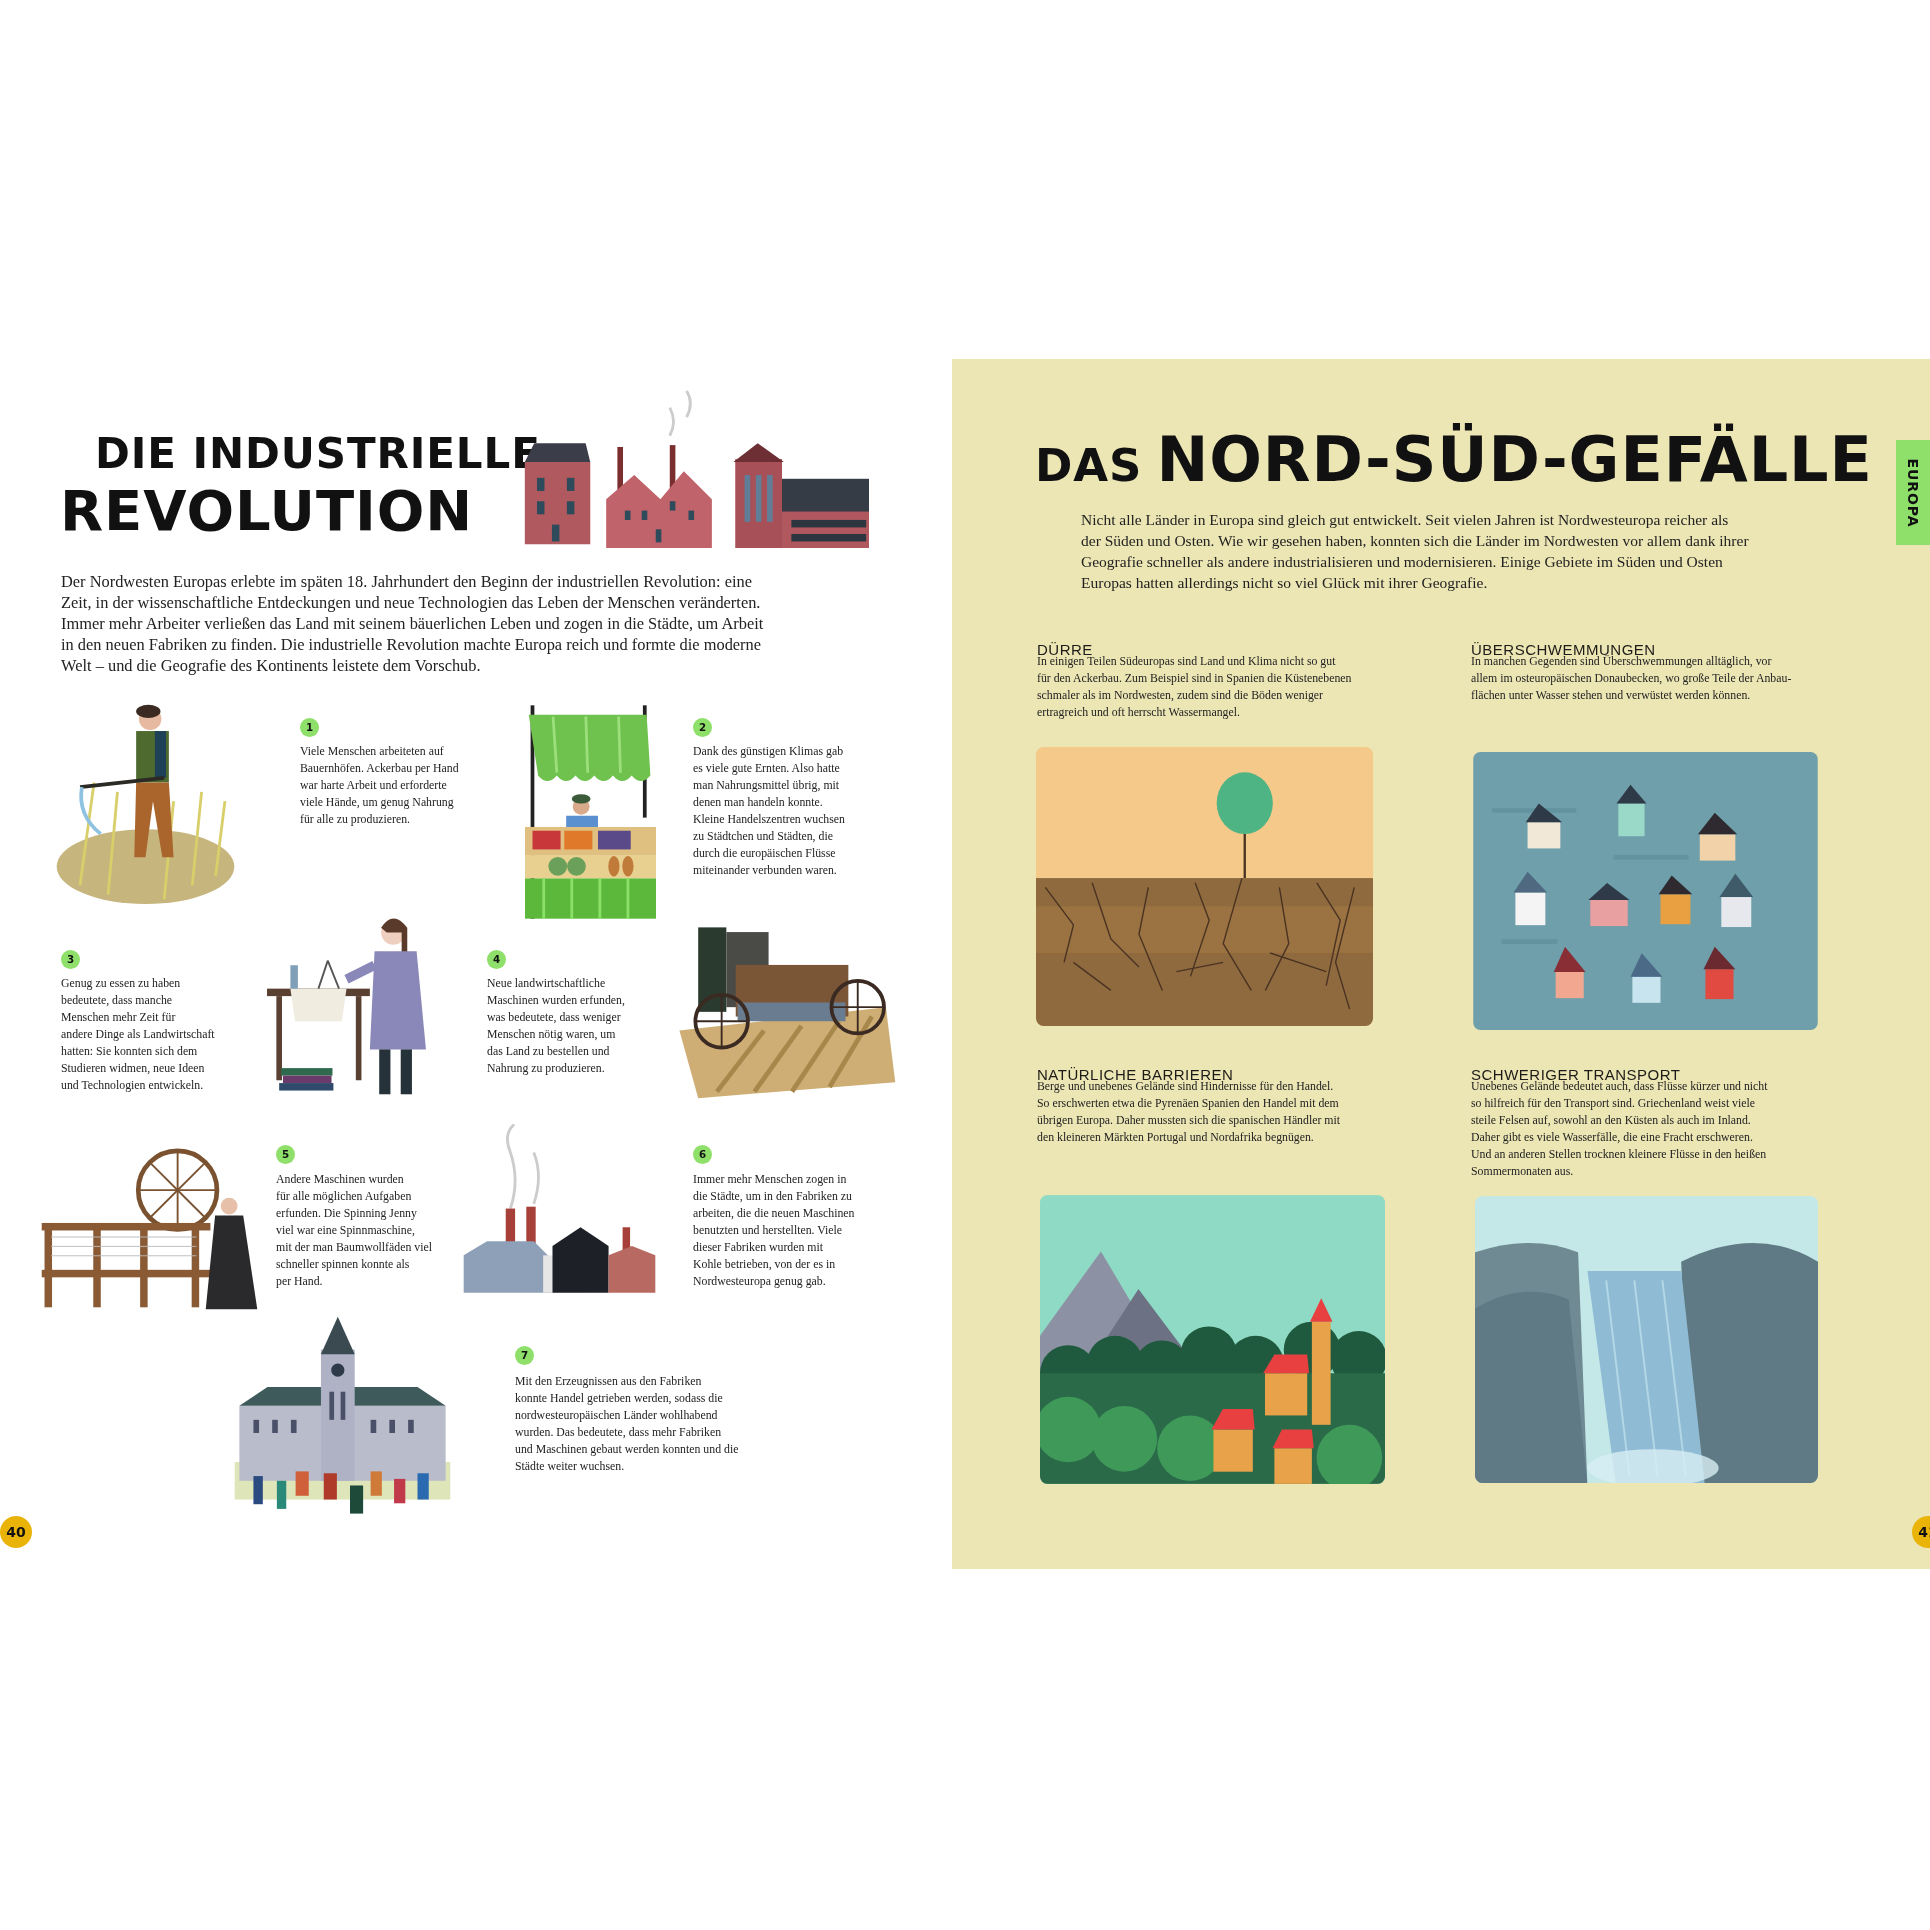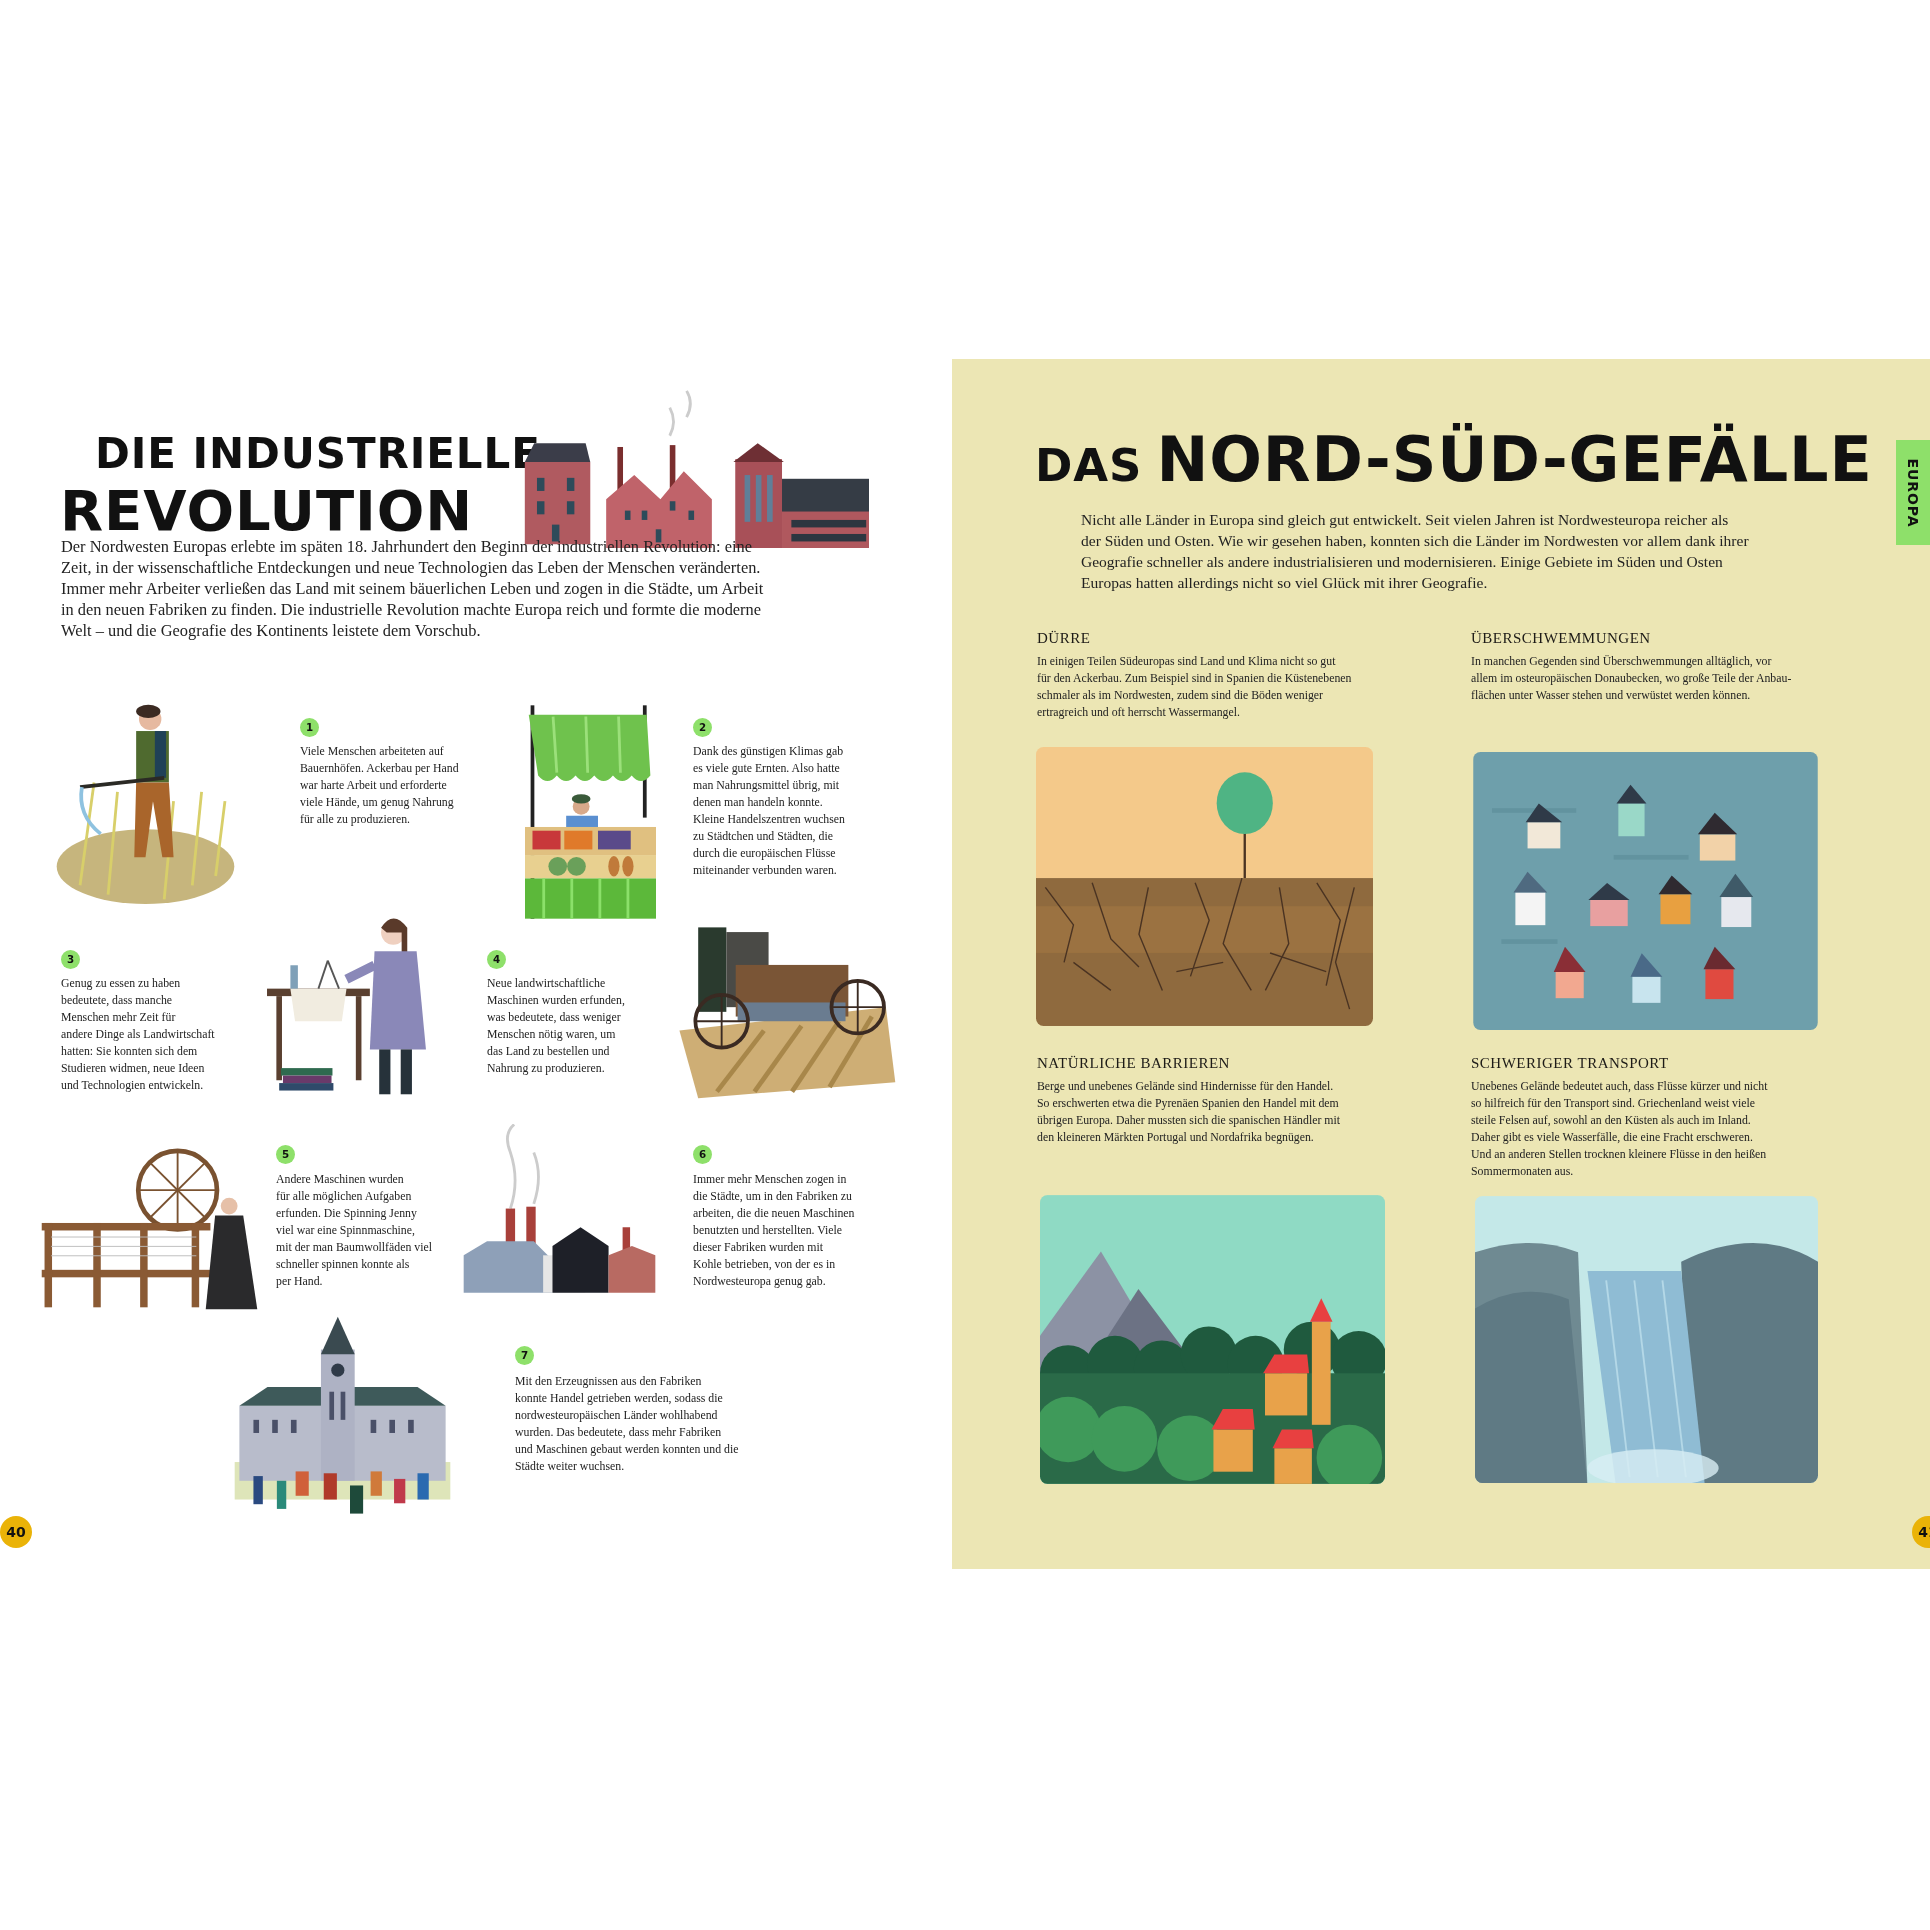--- a/index.html
+++ b/index.html
@@ -4,21 +4,21 @@
 <style>
   html,body{margin:0;padding:0;}
   body{width:1930px;height:1930px;background:#ffffff;position:relative;overflow:hidden;font-family:"DejaVu Serif",serif;color:#1d1b17;}
   .abs{position:absolute;}
   .title-big{font-family:"DejaVu Sans",sans-serif;font-weight:bold;letter-spacing:0.9px;color:#111;line-height:1;text-transform:uppercase;}
   .body-text{font-family:"Liberation Serif",serif;font-size:16.4px;line-height:21px;color:#222;}
   .small-text{font-family:"Liberation Serif",serif;font-size:11.8px;line-height:17px;color:#222;}
   .badge{width:19px;height:19px;border-radius:50%;background:#8ee06a;color:#111;font-family:"DejaVu Sans",sans-serif;font-weight:bold;font-size:10.3px;text-align:center;line-height:19px;}
   .page-num{width:32px;height:32px;border-radius:50%;background:#eab308;color:#111;font-family:"DejaVu Sans",sans-serif;font-weight:bold;font-size:14px;text-align:center;line-height:32px;}
   .right-page{left:952px;top:359px;width:978px;height:1210px;background:#ece6b4;}
-  .section-h{font-family:Liberation Serif, serif;font-size:15px;letter-spacing:0.5px;color:#1d1b17;text-transform:uppercase;}
+  .section-h{font-family:Liberation Sans, sans-serif;font-size:15px;letter-spacing:0.5px;color:#1d1b17;text-transform:uppercase;margin-top:11px;}
   .tab{left:1896px;top:440px;width:34px;height:105px;background:#8ee06a;}
   .tab span{position:absolute;left:50%;top:50%;transform:translate(-50%,-50%) rotate(90deg);font-family:"DejaVu Sans",sans-serif;font-weight:bold;font-size:14px;letter-spacing:0.9px;color:#111;white-space:nowrap;}
   .panel{border-radius:7.5px;overflow:hidden;}
   svg{display:block;}
 </style>
 </head>
 <body>
 
 <div class="abs" style="left:0;top:359px;width:952px;height:1210px;"></div>
 
@@ -56,21 +56,21 @@
       </g>
     <rect x="280" y="100" width="93" height="70" fill="#b0585e"></rect>
     <rect x="280" y="96" width="93" height="35" fill="#353c45"></rect>
     <g fill="#2d3640">
         <rect x="290" y="140" width="80" height="8"></rect>
         <rect x="290" y="155" width="80" height="8"></rect>
       </g>
   </svg>
 </div>
 
-<div class="abs body-text" style="left:61px;top:536px;width:824px;">
+<div class="abs body-text" style="left:61px;top:571px;width:824px;">
   <div>Der Nordwesten Europas erlebte im späten 18. Jahrhundert den Beginn der industriellen Revolution: eine</div>
   <div>Zeit, in der wissenschaftliche Entdeckungen und neue Technologien das Leben der Menschen veränderten.</div>
   <div>Immer mehr Arbeiter verließen das Land mit seinem bäuerlichen Leben und zogen in die Städte, um Arbeit</div>
   <div>in den neuen Fabriken zu finden. Die industrielle Revolution machte Europa reich und formte die moderne</div>
   <div>Welt – und die Geografie des Kontinents leistete dem Vorschub.</div>
 </div>
 
 <div class="abs" style="left:52px;top:698px;width:187px;height:211px;">
   <svg width="187" height="211" viewBox="0 0 200 225">
     <ellipse cx="100" cy="180" rx="95" ry="40" fill="#b8a35c" opacity="0.8"></ellipse>

